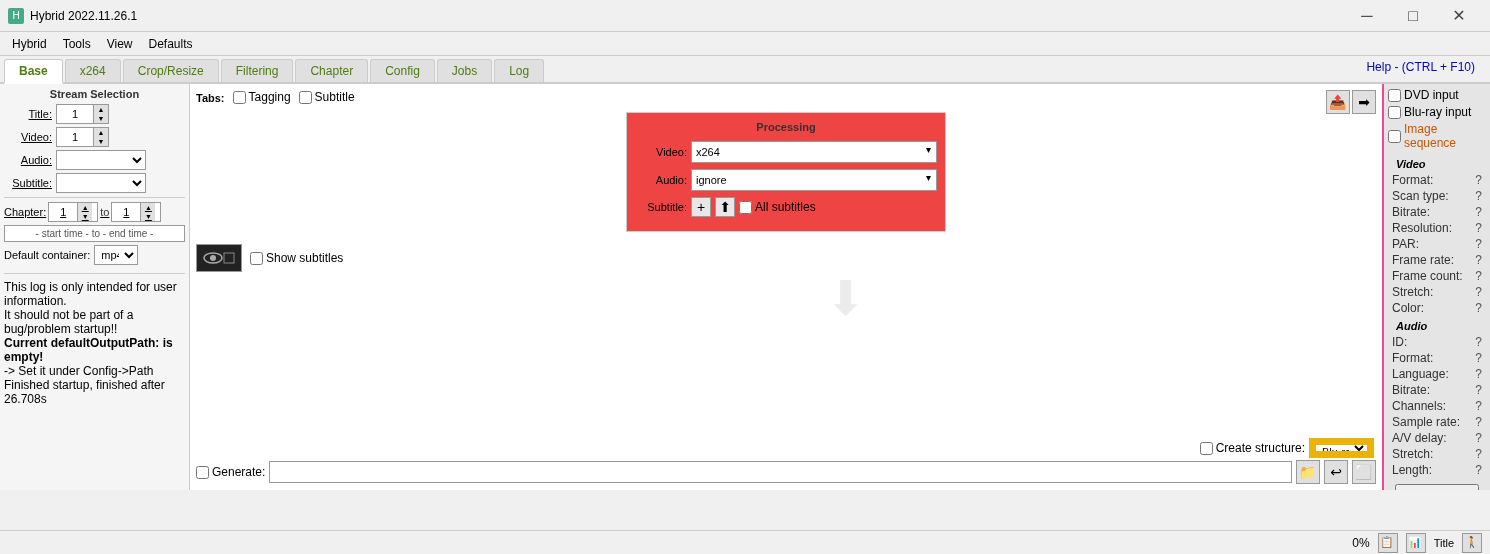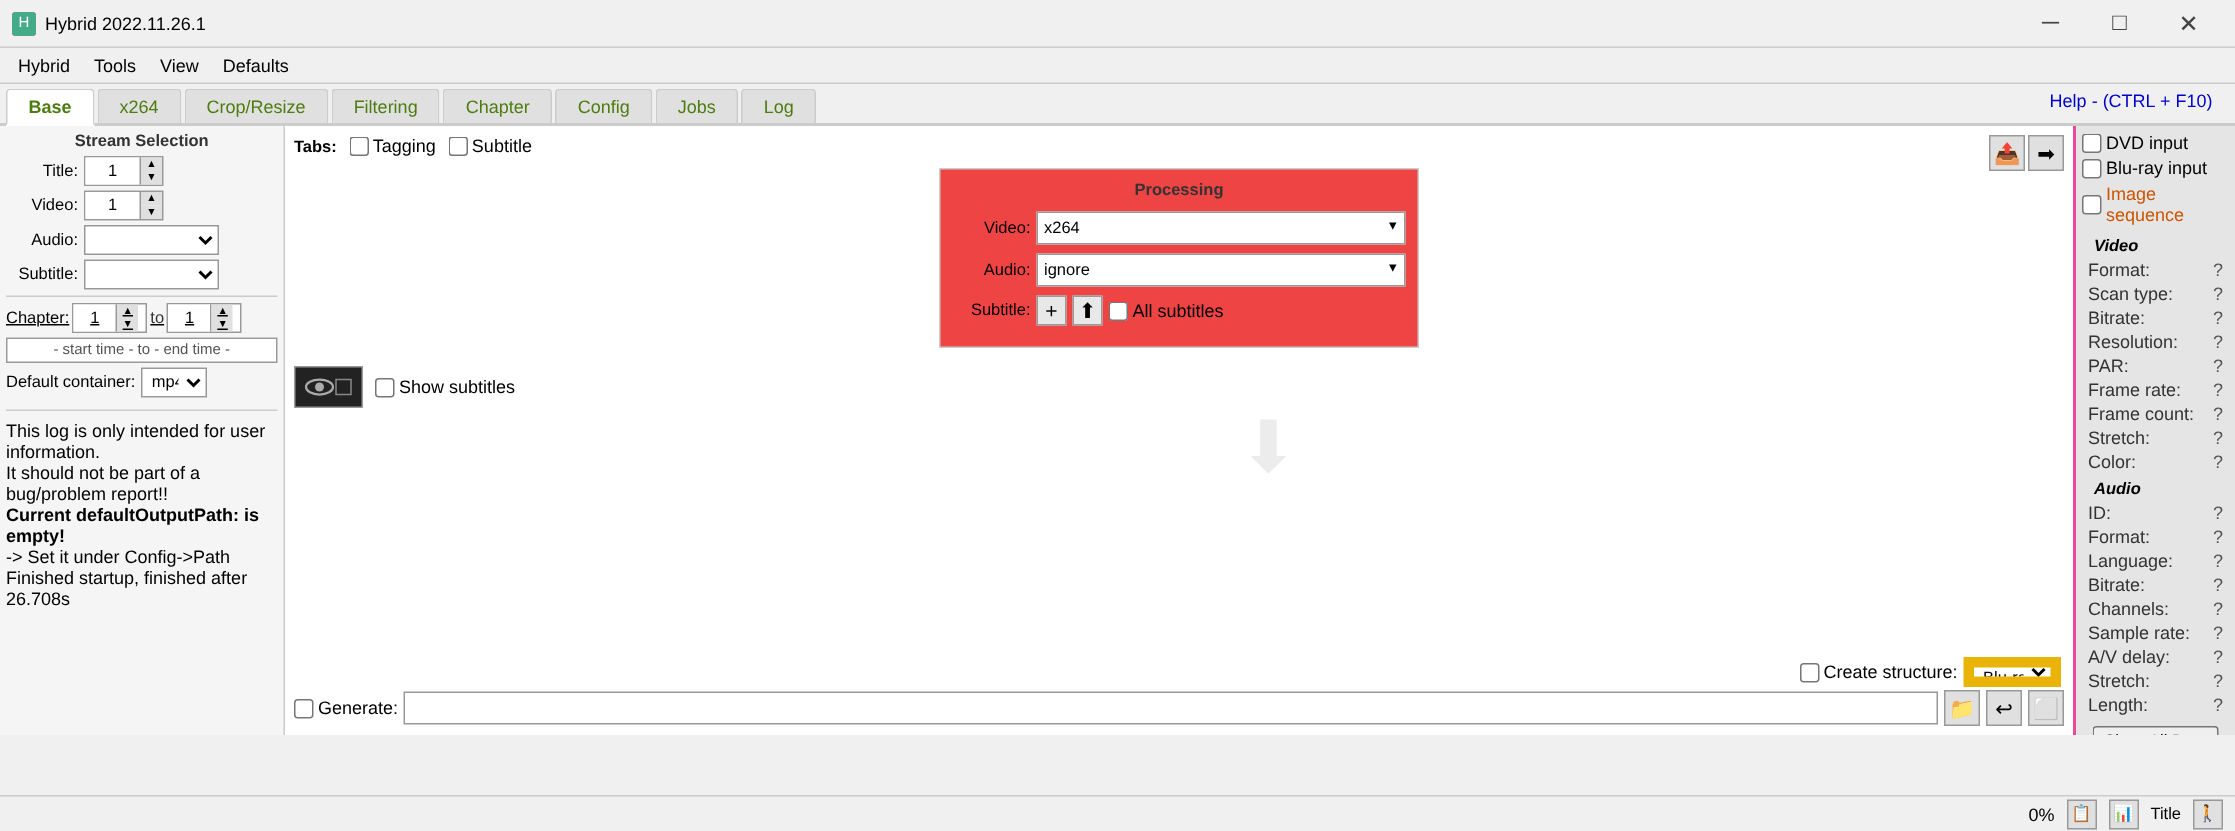--- a/index.html
+++ b/index.html
@@ -94,20 +94,21 @@
       align-items: center;
       margin-bottom: 3px;
       gap: 4px;
     }
     .form-label {
       width: 48px;
       text-align: right;
       font-size: 11px;
       color: #000;
       flex-shrink: 0;
+      text-decoration: underline;
     }
     .spin-box {
       display: flex;
       align-items: center;
       border: 1px solid #999;
       background: white;
       height: 20px;
     }
     .spin-input {
       width: 36px;
@@ -456,21 +457,21 @@
 
     <div class="container-row">
       <span class="container-label">Default container:</span>
       <select class="dropdown-small dropdown-mini">
         <option>mp4</option>
       </select>
     </div>
 
     <div style="margin-top: 8px; border-top: 1px solid #ccc; padding-top: 6px; font-size: 11px;">
       <div>This log is only intended for user information.</div>
-      <div>It should not be part of a bug/problem report!!</div>
+      <div>It should not be part of a bug/problem startup!!</div>
       <div class="log-bold">Current defaultOutputPath: is empty!</div>
       <div class="log-arrow"> -&gt; Set it under Config-&gt;Path</div>
       <div>Finished startup, finished after 26.708s</div>
     </div>
   </div>
 
   <div class="center-area" style="position: relative; flex: 1; padding: 6px;">
 
     <div class="tabs-row">
       <span class="tabs-label">Tabs:</span>

